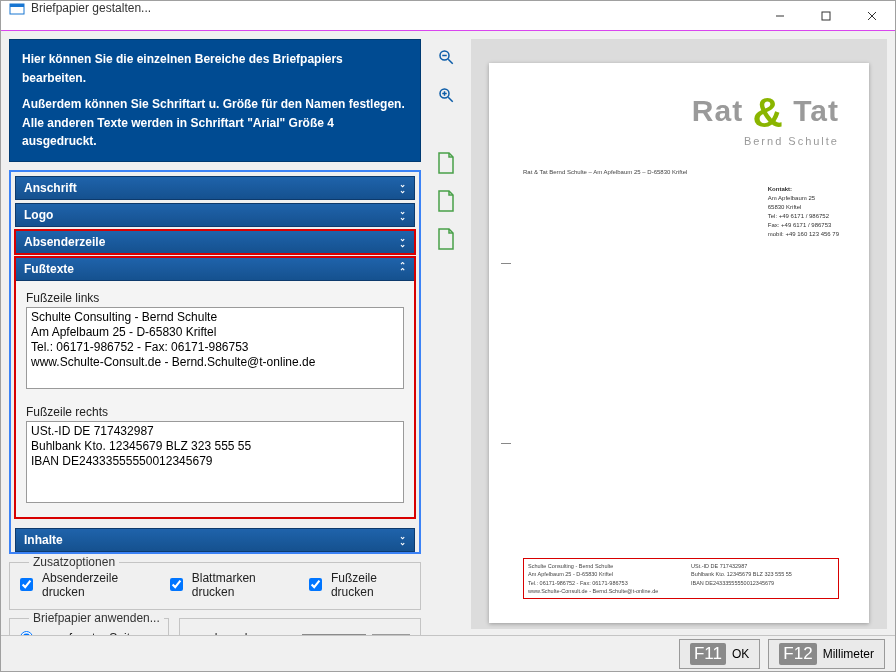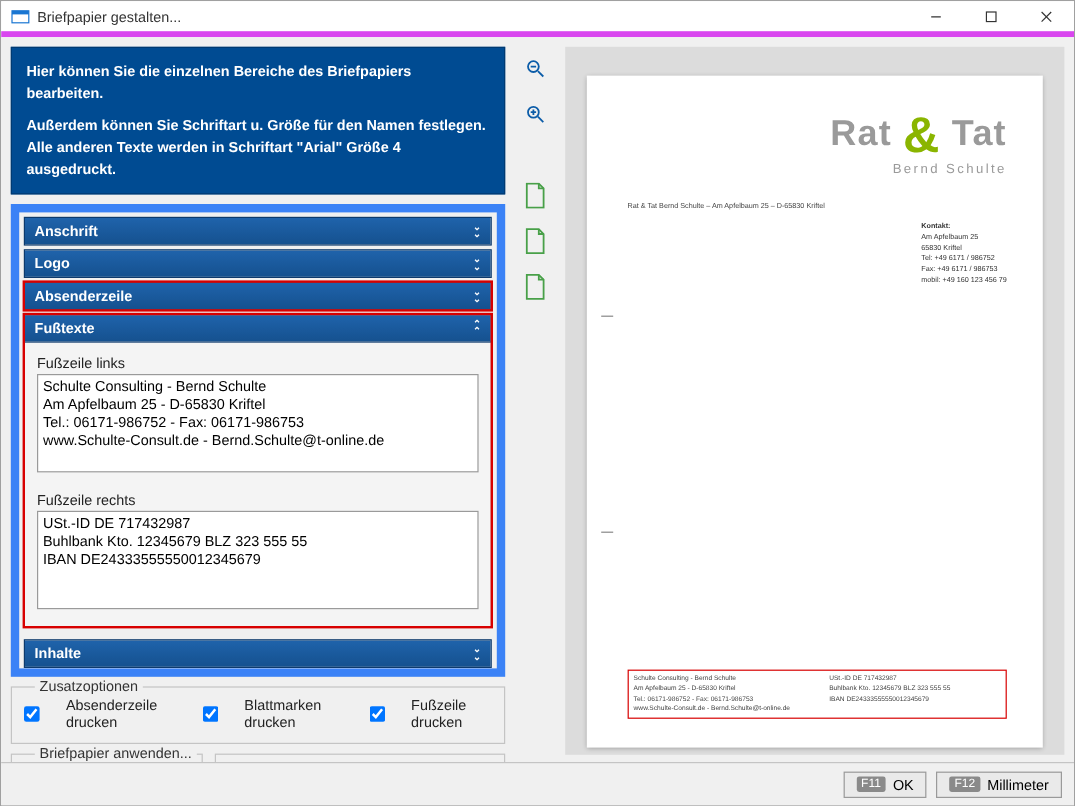--- a/index.html
+++ b/index.html
@@ -1,47 +1,47 @@
 <!DOCTYPE html>
 <html><head>
 <meta charset="utf-8">
 <style>
   * { box-sizing: border-box; font-family: "Segoe UI", Tahoma, sans-serif; }
   html, body { margin: 0; padding: 0; width: 896px; height: 672px; background: #f0f0f0; overflow: hidden; font-size: 12px; }
 
   .window { width: 896px; height: 672px; background: #fff; border: 1px solid #a0a0a0; display: flex; flex-direction: column; }
 
-  .titlebar { height: 30px; display: flex; align-items: center; padding: 0 0 0 8px; background: #fff; border-bottom: 5px solid #d946ef; }
+  .titlebar { height: 30px; display: flex; padding: 0 0 0 8px; background: #fff; border-bottom: 1px solid #d946ef; }
   .title-icon { width: 16px; height: 16px; margin-right: 6px; display: inline-flex; align-items: center; justify-content: center;}
   .titlebar span.title { font-size: 12px; color: #333; }
   .titlebar .spacer { flex: 1; }
   .win-btn { width: 46px; height: 30px; display: flex; align-items: center; justify-content: center; color: #333; }
   .win-btn svg { width: 10px; height: 10px; }
 
   .body { flex: 1; display: flex; padding: 8px 8px 6px 8px; gap: 6px; background: #f0f0f0; overflow: hidden; }
 
   .left { width: 412px; display: flex; flex-direction: column; }
   .info-box { background: #004b92; color: #fff; font-weight: bold; font-size: 12px; padding: 10px 12px; border: 1px solid #003a72; margin-bottom: 8px; line-height: 1.55; }
 
-  .accordion-wrap { border: 7px solid #3b82f6; position: relative; flex: 0 0 auto; display: flex; flex-direction: column; }
+  .accordion-wrap { border: 2px solid #3b82f6; position: relative; flex: 0 0 auto; display: flex; flex-direction: column; }
   .accordion-scroll { overflow-y: auto; max-height: 380px; padding: 4px; }
   .acc-item { margin-bottom: 3px; }
   .acc-header { display: flex; align-items: center; padding: 4px 8px; background: linear-gradient(#1f63ab, #15518f); color: #fff; font-weight: bold; font-size: 12px; cursor: pointer; border: 1px solid #0d3a6c; }
   .acc-header .spacer { flex:1; }
   .acc-header .chevrons { display: inline-flex; flex-direction: column; line-height: 0; gap: 0; }
   .acc-header .chev { font-size: 8px; line-height: 6px; }
   .highlight-red { outline: 2px solid #d80000; outline-offset: -1px; }
   .acc-body { background: #f4f4f4; border: 1px solid #bfbfbf; border-top: none; padding: 10px 10px 14px 10px; }
   .fld-label { font-size: 12px; color: #222; margin-bottom: 2px; display: block; }
   .multiline { width: 100%; border: 1px solid #9a9a9a; background: #fff; font-family: inherit; font-size: 12px; padding: 2px 4px; resize: none; line-height: 1.25; height: 82px; white-space: pre-wrap; }
 
   .group { border: 1px solid #c4c4c4; margin-top: 8px; padding: 8px 10px 10px 10px; position: relative; background: #f0f0f0; }
   .group > .legend { position: absolute; top: -8px; left: 19px; background: #f0f0f0; padding: 0 4px; font-size: 12px; color: #333; }
   .checks { display: flex; gap: 22px; align-items: center; }
-  label.check, label.radio { display: inline-flex; gap: 22px; font-size: 12px; color: #222; }
+  label.check, label.radio { display: inline-flex; align-items: center; gap: 9px; font-size: 12px; color: #222; }
   input[type=checkbox], input[type=radio] { margin: 0; }
 
   .bottom-row { display: flex; gap: 10px; }
   .bottom-row .group { flex: 1; }
   .margin-row { display: flex; align-items: center; gap: 6px; margin-top: 4px; }
   .margin-row .lbl { display: inline-flex; align-items: center; gap: 5px; }
   .spinner { display: inline-flex; align-items: center; border: 1px solid #8a8a8a; height: 22px; }
   .spinner input { width: 46px; border: none; text-align: right; padding: 2px 4px; font-size: 12px; background: #fff; color: #777; }
   .spinner .sp-btns { display: flex; flex-direction: column; }
   .spinner .sp-btn { width: 16px; height: 10px; font-size: 7px; background: #eaeaea; border-left: 1px solid #8a8a8a; display:flex; align-items:center; justify-content:center; }
@@ -63,21 +63,21 @@
   .logo-block .nm { font-size: 11px; color: #9a9a9a; letter-spacing: 2px; margin-top: -2px; }
   .sender-line { position:absolute; top: 106px; left: 34px; font-size: 6px; color: #444; }
   .kontakt { position:absolute; top: 122px; right: 30px; font-size: 6px; color: #333; line-height: 1.5; }
   .kontakt .hd { font-weight: bold; }
   .foldmark { position:absolute; left: 12px; width: 10px; border-top: 1px solid #888; }
   .footer { position:absolute; left: 34px; right: 30px; bottom: 24px; border: 1px solid #d80000; padding: 3px 4px; display:flex; gap: 20px; font-size: 5.5px; color: #444; line-height: 1.5; }
   .footer .fcol { flex: 1; white-space: pre-line; }
 
   .buttonbar { height: 36px; border-top: 1px solid #c4c4c4; background: #f0f0f0; display:flex; align-items:center; justify-content:flex-end; padding: 0 10px; gap: 8px; }
   .btn { display:inline-flex; align-items:center; gap:6px; border:1px solid #9a9a9a; background:#eaeaea; padding: 3px 10px; font-size:12px; }
-  .fkey { background: #8a8a8a; color:#fff; font-size:10px; padding: 1px 4px; border-radius: 2px; }
+  .fkey { background: #8a8a8a; color:#fff; font-size:17px; padding: 1px 4px; border-radius: 2px; }
 </style>
 </head>
 <body>
 
 <div class="window">
 
   <div class="titlebar">
     <span class="title-icon">
       <svg viewBox="0 0 16 16">
           <rect x="1" y="3" width="14" height="10" fill="#fff" stroke="#1976d2"></rect>

